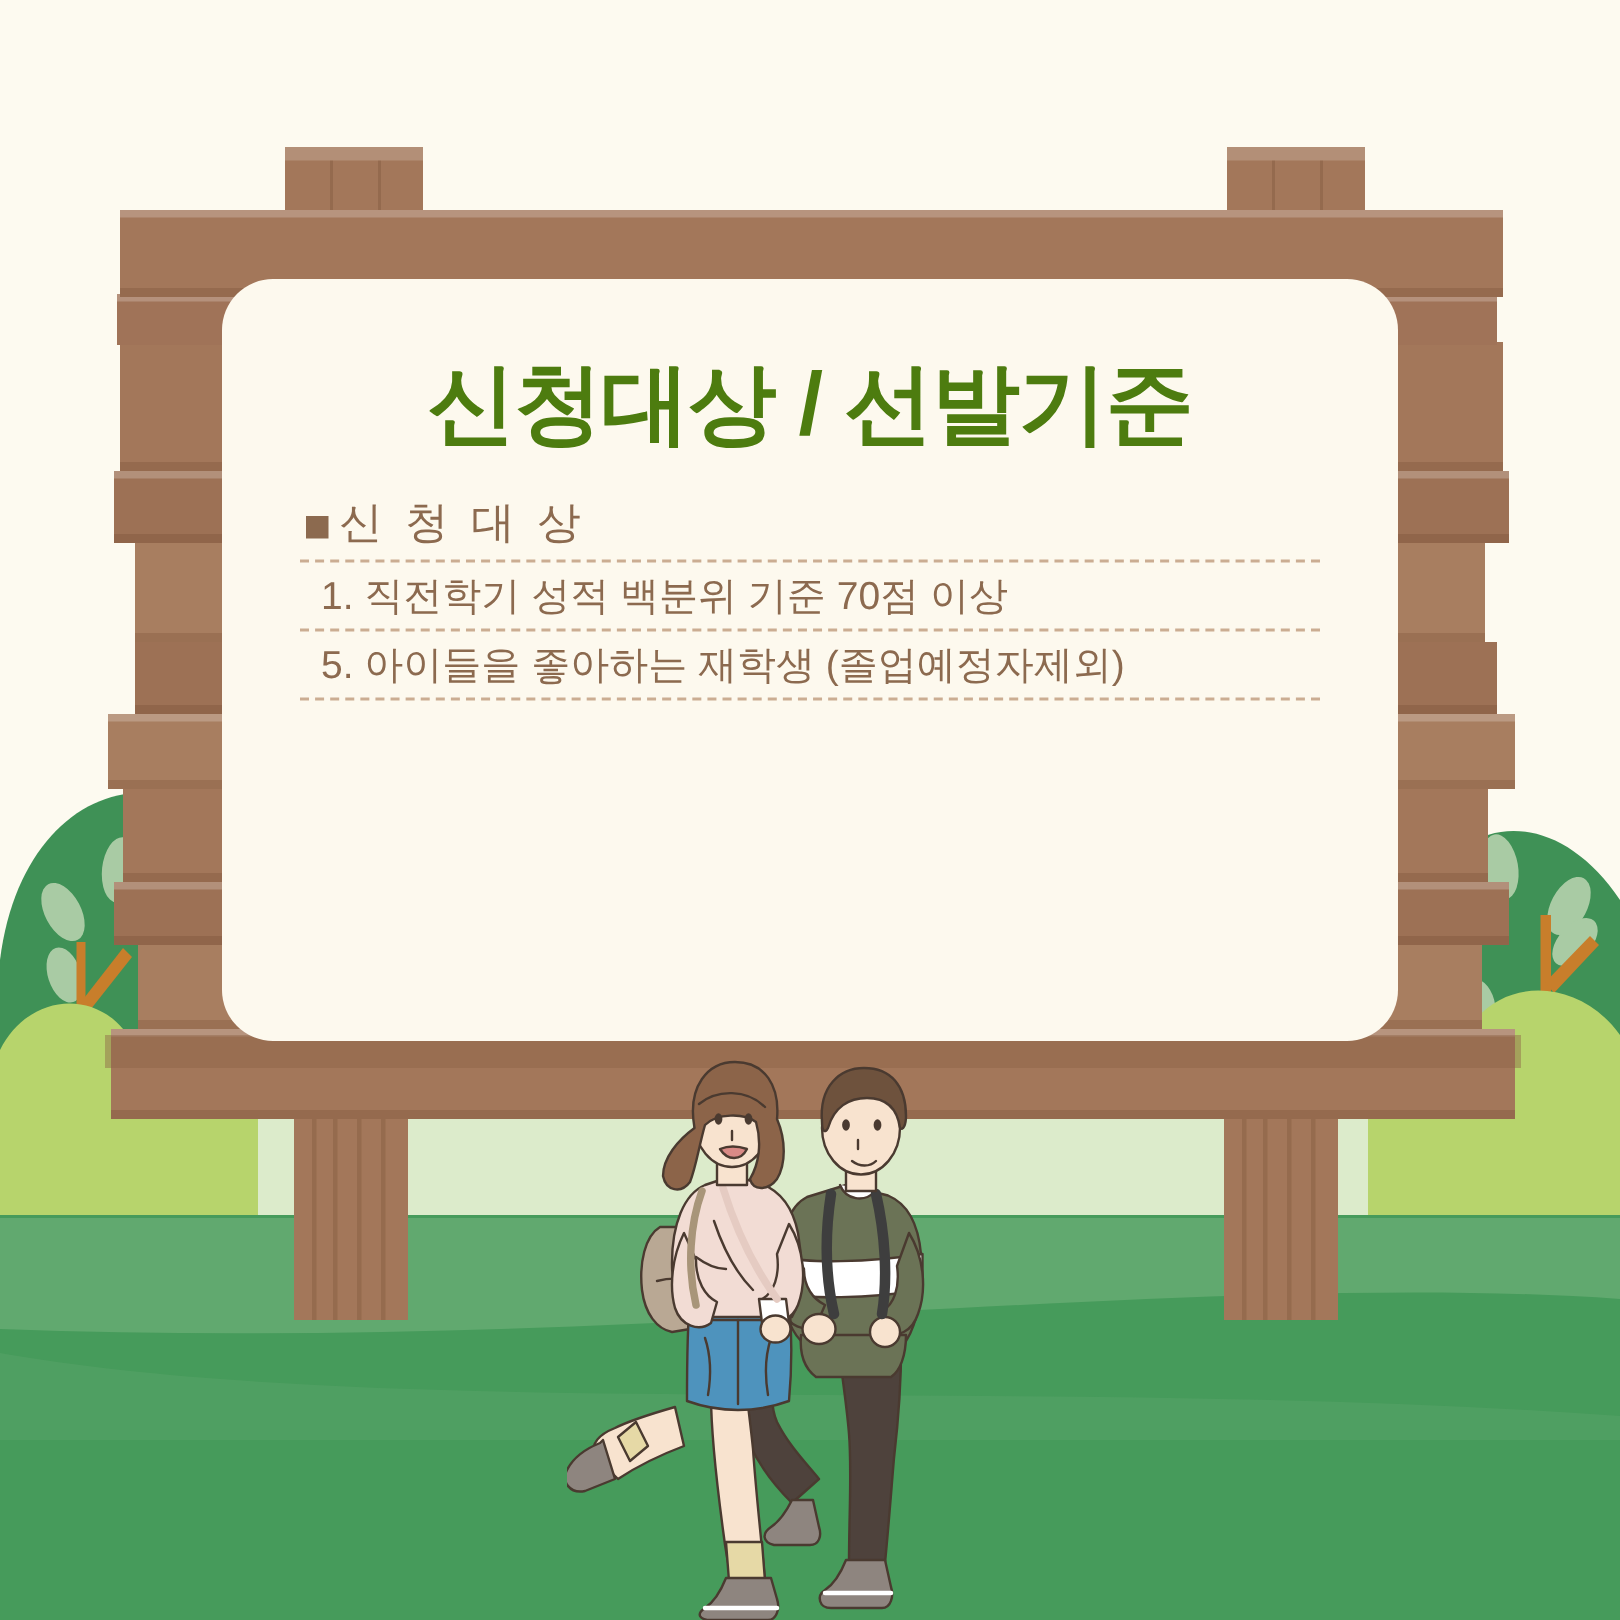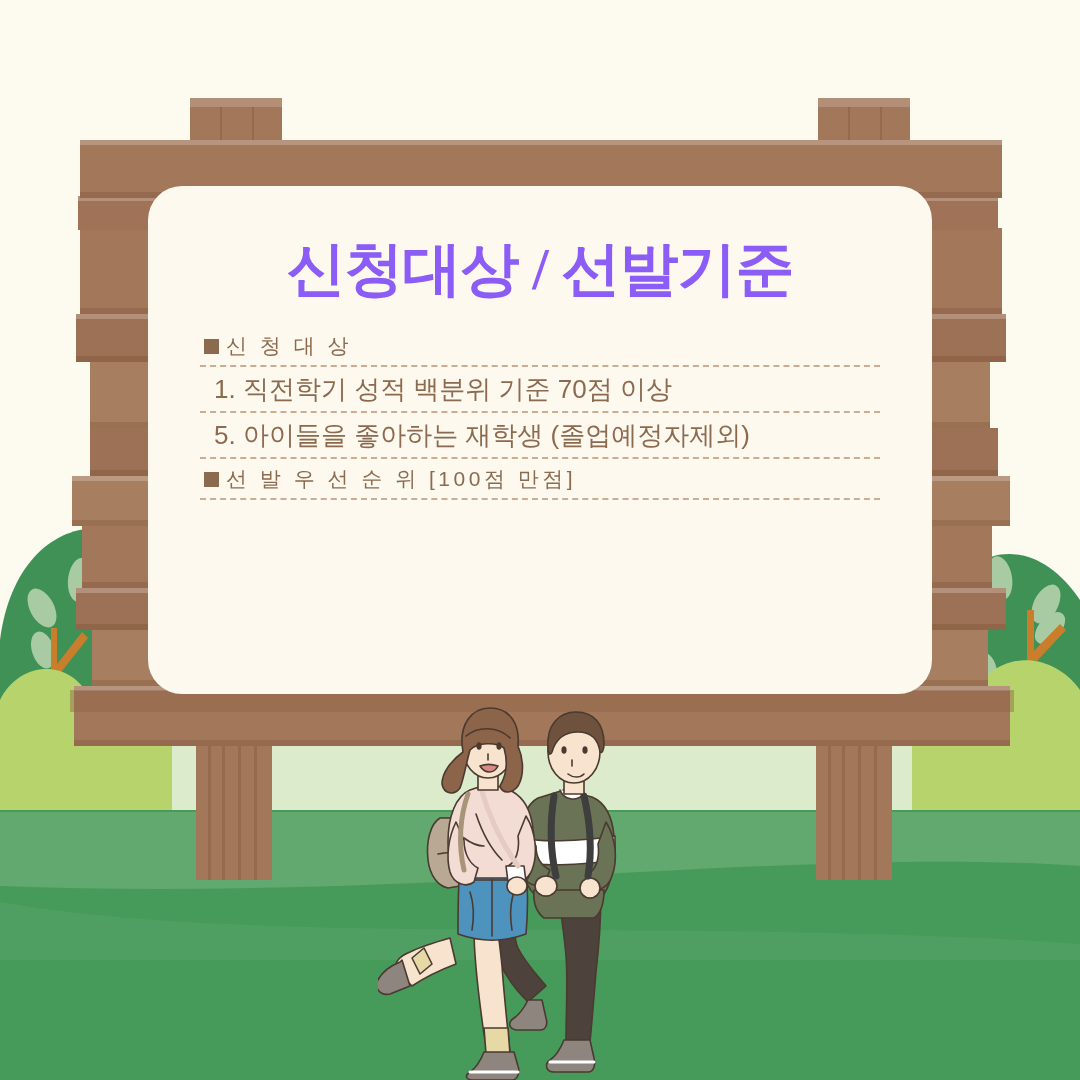--- a/index.html
+++ b/index.html
@@ -23,41 +23,40 @@
     left:148px; top:186px;
     width:784px; height:508px;
     background:#FDF9EE;
     border-radius:34px;
     z-index:30;
   }
   .panel-inner { position:absolute; left:0; top:0; right:0; bottom:0; padding:22px 40px 0 40px; }
 
   .title {
     text-align:center;
-    color:#8b5cf6;
+    color:#4d7c0f;
     font-size:59px;
     font-weight:bold;
     letter-spacing:-1px;
     line-height:1.15;
     margin-top:28px;
     margin-bottom:22px;
     white-space:nowrap;
-    font-family:Liberation Serif, serif;
   }
 
   .lines { padding:0 14px; }
   .row { position:relative; }
   .row .txt {
     color:#8C6A4F;
     font-size:26px;
     line-height:1.0;
     padding:9px 0 9px 2px;
     white-space:nowrap;
   }
-  .row.head .txt { letter-spacing:3.5px; font-size:21px; }
+  .row.head .txt { letter-spacing:3.5px; font-size:29px; }
   .row.head .bullet {
     display:inline-block;
     width:15px; height:15px;
     background:#8C6A4F;
     margin-right:7px;
     vertical-align:-1px;
     letter-spacing:0;
   }
   .row.item .txt { padding-left:12px; }
   .row .rule {
@@ -244,24 +243,20 @@
           <div class="row item">
             <div class="txt">1. 직전학기 성적 백분위 기준 70점 이상</div>
             <div class="rule"></div>
           </div>
 
           <div class="row item">
             <div class="txt">5. 아이들을 좋아하는 재학생 (졸업예정자제외)</div>
             <div class="rule"></div>
           </div>
 
-          <div class="row head">
-            <div class="txt"><span class="bullet"></span><span>선 발 우 선 순 위 [100점 만점]</span></div>
-            <div class="rule"></div>
-          </div>
 
 
 
         </div>
       </div>
     </div>
 
   </div>
 
   <div class="people">

